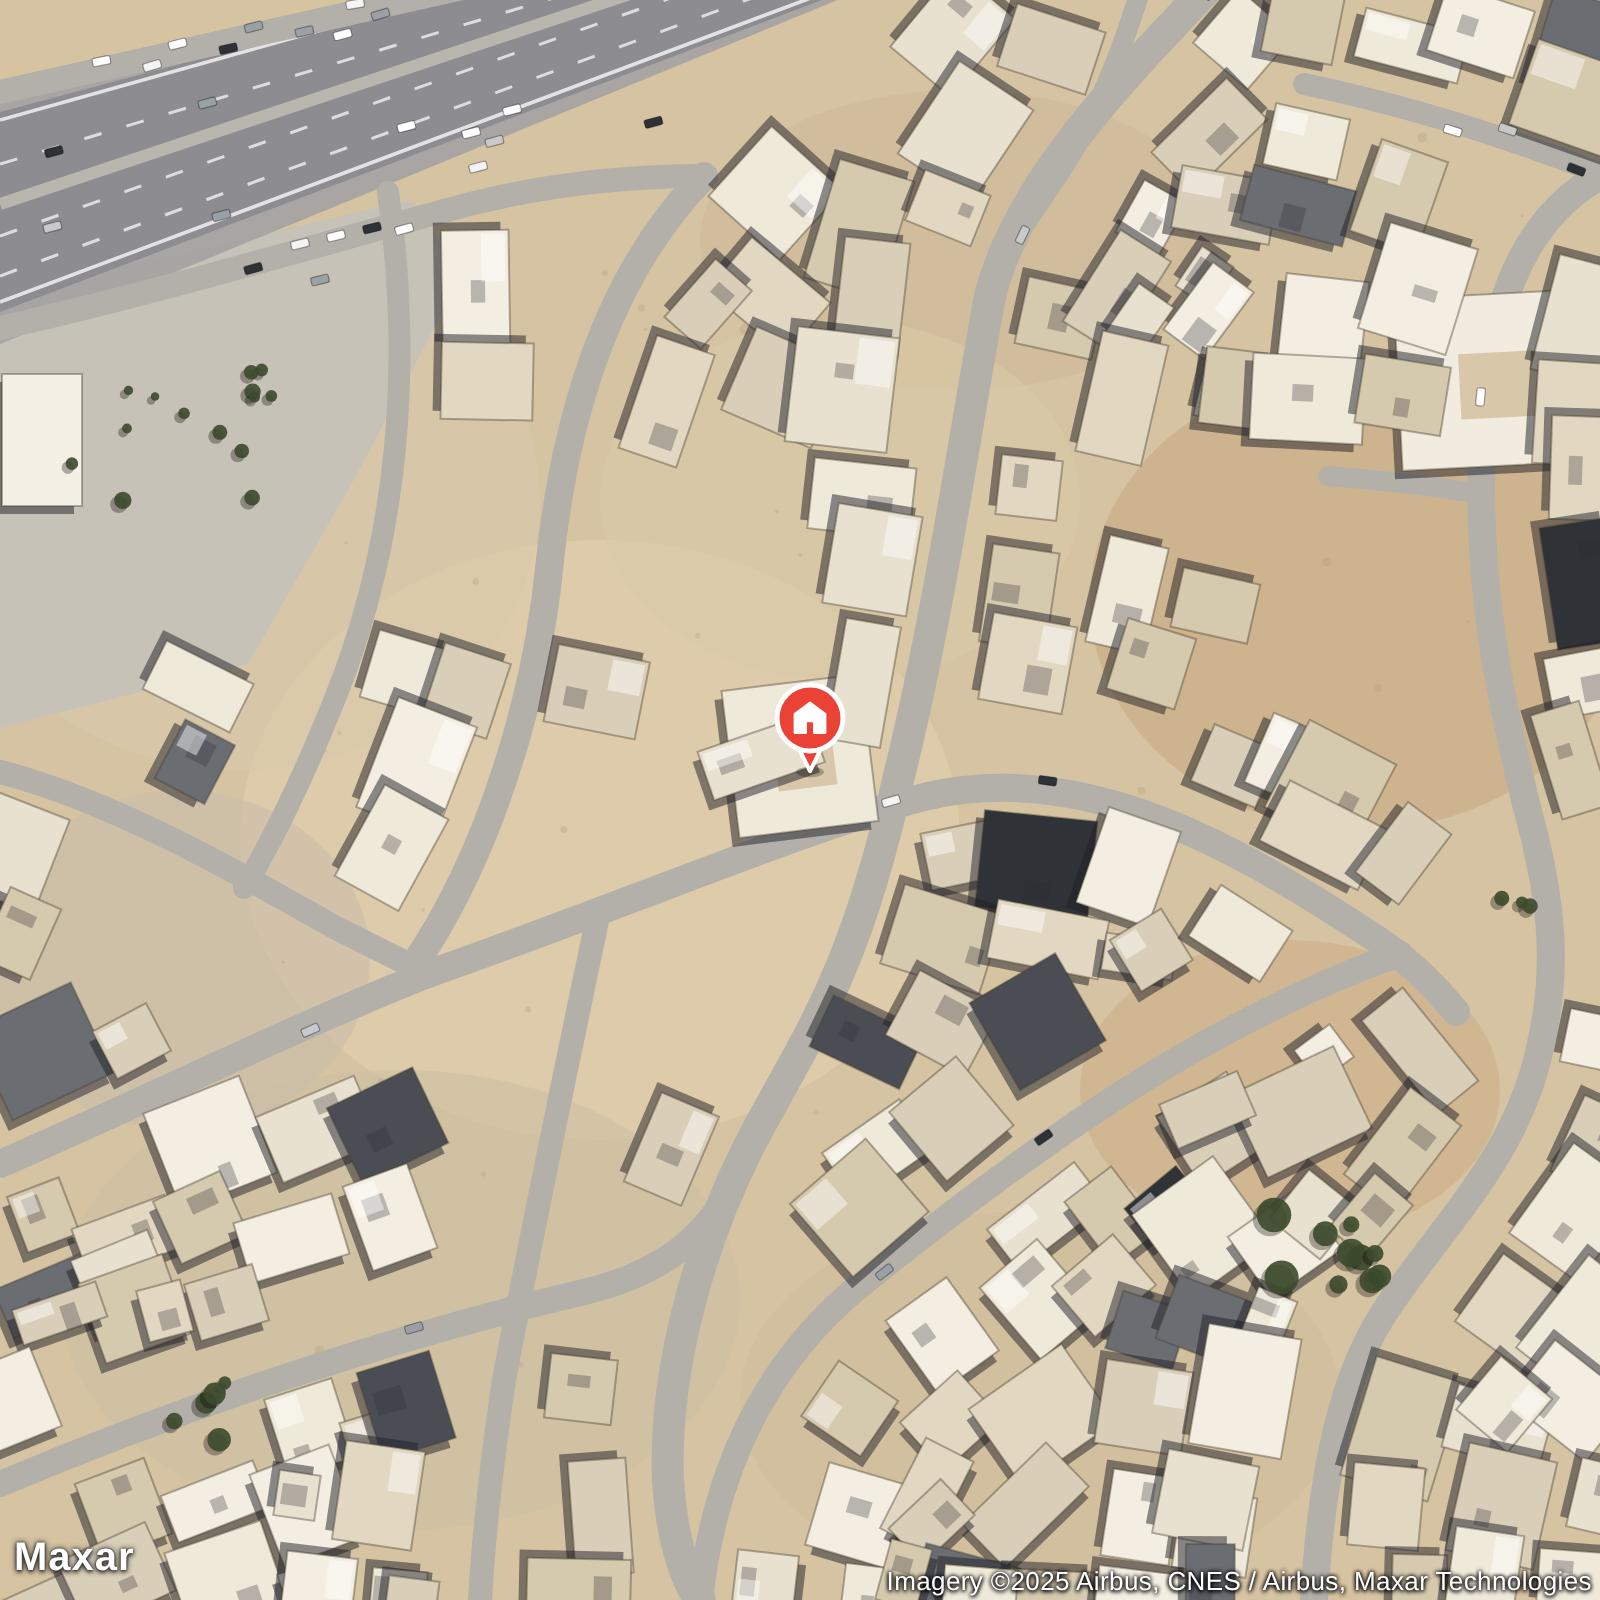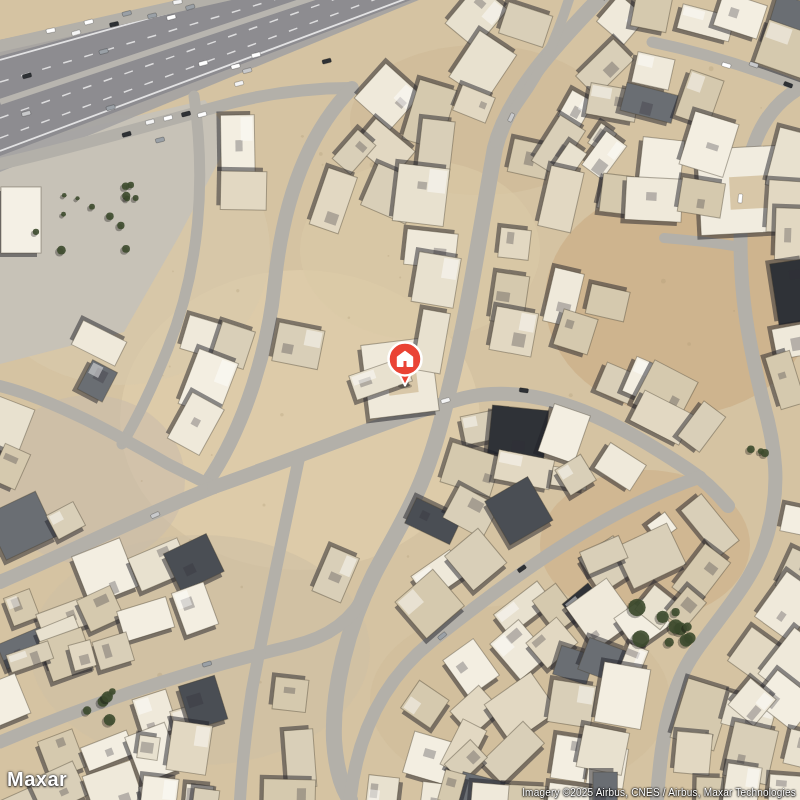--- a/index.html
+++ b/index.html
@@ -14,21 +14,21 @@
     cursor:pointer;
   }
   .google-logo{
     position:absolute;left:7px;bottom:9px;
     color:#fff;font-size:20px;font-weight:700;letter-spacing:.5px;
     text-shadow:0 0 3px rgba(50,50,55,.95),0 1px 2px rgba(0,0,0,.75),0 0 1px rgba(0,0,0,.9);
     cursor:pointer;user-select:none;
   }
   .attribution{
     position:absolute;right:4px;bottom:2px;
-    color:#fff;font-size:10px;letter-spacing:.2px;
+    color:#fff;font-size:13px;letter-spacing:.2px;
     text-shadow:0 0 2px #000,0 0 2px #000,0 1px 2px rgba(0,0,0,.85);
     user-select:none;
     text-align:right;
   }
 </style>
 </head>
 <body>
 
 <div class="stage">
   <svg id="sat" width="800" height="800" viewBox="0 0 800 800">

